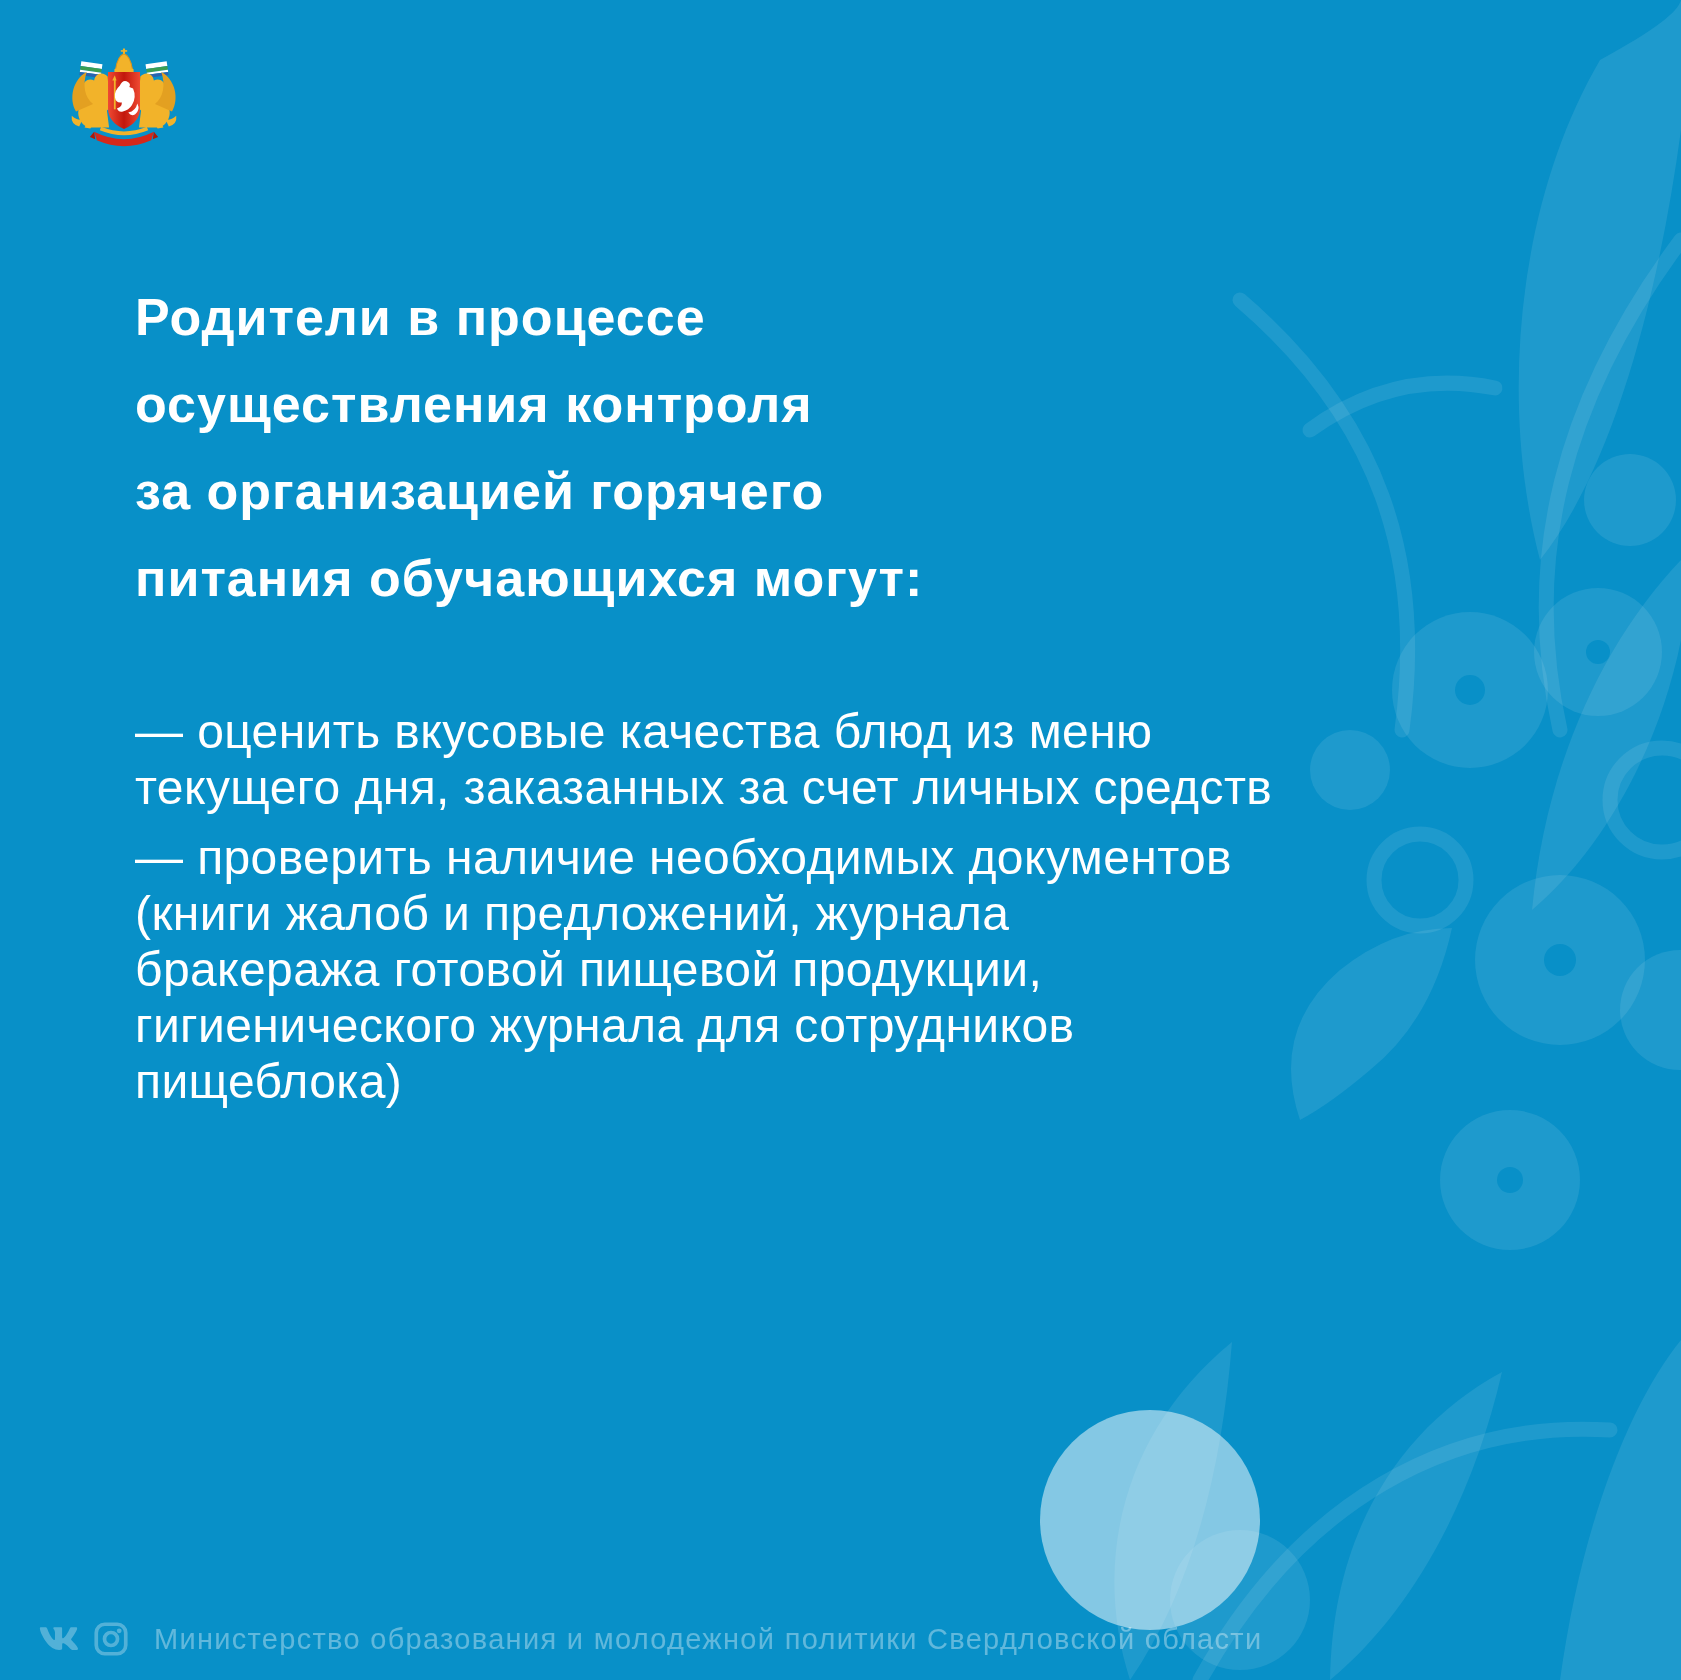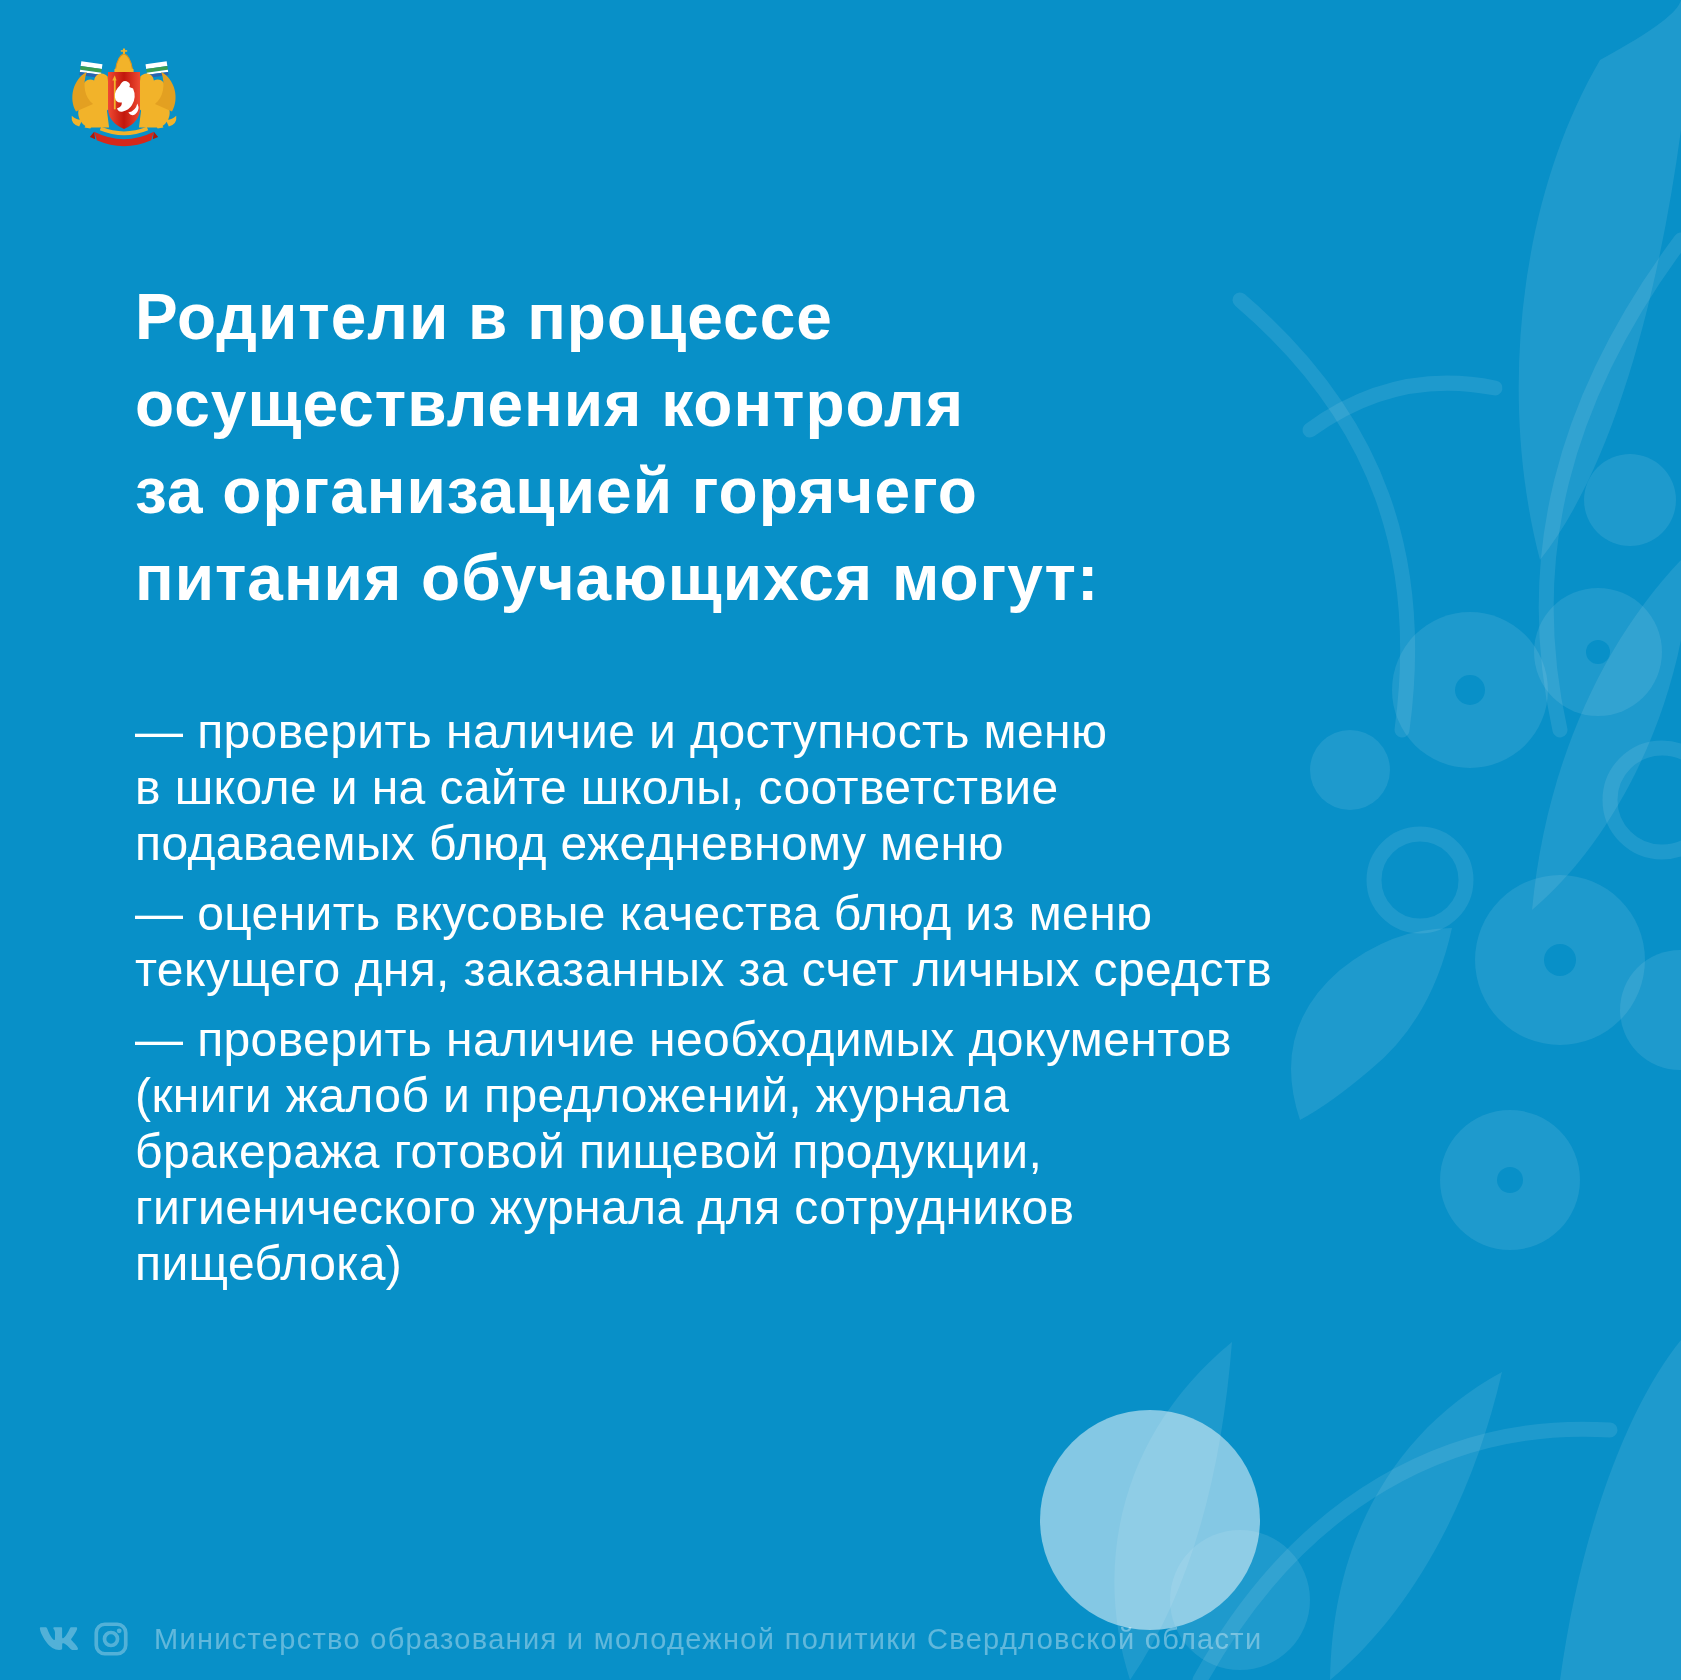--- a/index.html
+++ b/index.html
@@ -8,21 +8,21 @@
     width:1681px;height:1680px;
     background:#0890c8;
     overflow:hidden;
     font-family:"Liberation Sans", sans-serif;
   }
   .pattern{position:absolute;left:0;top:0;width:1681px;height:1680px;pointer-events:none;}
   .emblem{position:absolute;left:60px;top:46px;width:128px;height:116px;}
   .title{
     position:absolute;left:135px;top:274px;margin:0;
     width:1440px;
-    font-size:64px;line-height:87px;font-weight:800;letter-spacing:1px;
+    font-size:52px;line-height:87px;font-weight:800;letter-spacing:1px;
     color:#ffffff;white-space:pre-line;
   }
   .body-text{position:absolute;left:135px;top:704px;width:1430px;color:#ffffff;}
   .body-text p{
     margin:0 0 14px 0;
     font-size:48px;line-height:56px;font-weight:400;letter-spacing:.4px;
     white-space:pre-line;
   }
   .footer{
     position:absolute;left:36px;top:1616px;height:46px;
@@ -125,23 +125,20 @@
       <path d="M64,158 l-8,10 10,4 z M176,158 l8,10 -10,4 z" fill="#b01708"></path>
     </svg>
   </div>
 
   <h1 class="title">Родители в процессе
 осуществления контроля
 за организацией горячего
 питания обучающихся могут:</h1>
 
   <div class="body-text">
-    <p>— проверить наличие и доступность меню
-в школе и на сайте школы, соответствие
-подаваемых блюд ежедневному меню</p>
     <p>— оценить вкусовые качества блюд из меню
 текущего дня, заказанных за счет личных средств</p>
     <p>— проверить наличие необходимых документов
 (книги жалоб и предложений, журнала
 бракеража готовой пищевой продукции,
 гигиенического журнала для сотрудников
 пищеблока)</p>
   </div>
 
   <div class="footer">

